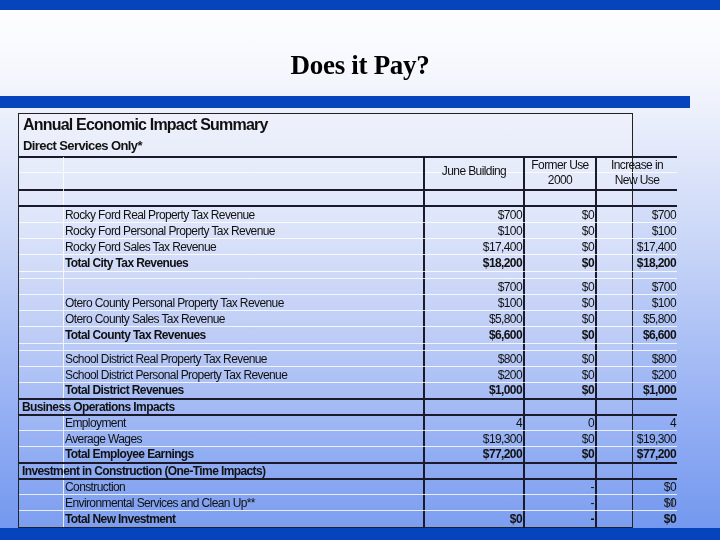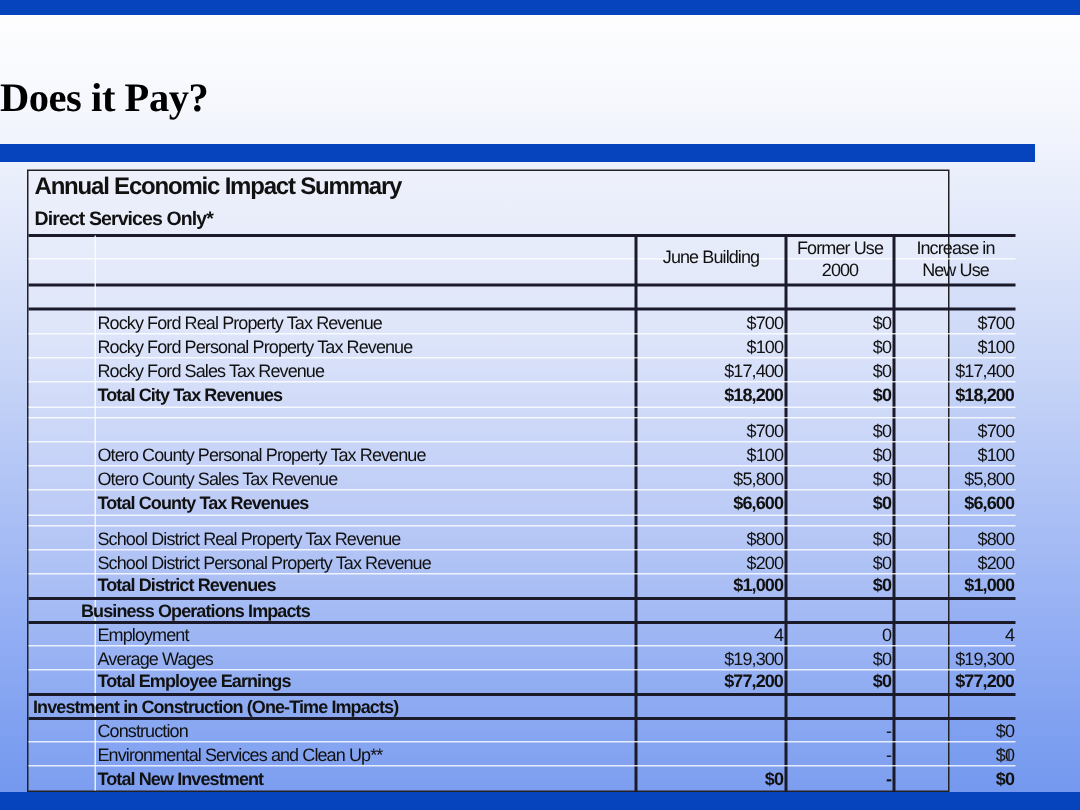--- a/index.html
+++ b/index.html
@@ -3,21 +3,21 @@
 <meta charset="utf-8">
 <style>
   html, body { margin:0; padding:0; }
   body {
     width:720px; height:540px; position:relative; overflow:hidden;
     background: linear-gradient(180deg, #ffffff 0%, #f4f6fd 15%, #c9d6f7 45%, #8fabf3 80%, #7096ee 100%);
     font-family: "Liberation Sans", sans-serif;
   }
   .top-bar { position:absolute; left:0; top:0; width:720px; height:10px; background:#0644bd; }
   .title {
-    position:absolute; left:0; top:50px; width:720px; 
+    position:absolute; left:0; top:50px; width:720px; text-align:center;
     font-family: "Liberation Serif", serif; font-weight:bold; font-size:27px; color:#000;
     letter-spacing:-0.3px;
   }
   .title-bar { position:absolute; left:0; top:96px; width:690px; height:12px; background:#0644bd; }
   .bottom-bar { position:absolute; left:0; top:528px; width:720px; height:12px; background:#0644bd; }
 
   .sheet {
     position:absolute; left:18px; top:113px; width:615px; height:415px;
     border:1px solid #222; box-sizing:border-box;
     background: linear-gradient(180deg, #eef1fb 0%, #dfe6fa 25%, #bccbf6 55%, #8eabf2 85%, #7d9ef0 100%);
@@ -154,21 +154,21 @@
     <span class="val v3">$200</span>
   </div>
   <div class="hthin" style="top:268px;"></div>
   <div class="row total" style="top:268px;">
     <span class="lbl">Total District Revenues</span>
     <span class="val v1">$1,000</span>
     <span class="val v2">$0</span>
     <span class="val v3">$1,000</span>
   </div>
 
-  <div class="row section" style="top:285px;margin-left:32px;">
+  <div class="row section" style="top:285px;">
     <span class="lbl">Business Operations Impacts</span>
   </div>
 
   <div class="row" style="top:301px;">
     <span class="lbl">Employment</span>
     <span class="val v1">4</span>
     <span class="val v2">0</span>
     <span class="val v3">4</span>
   </div>
   <div class="hthin" style="top:316px;"></div>

